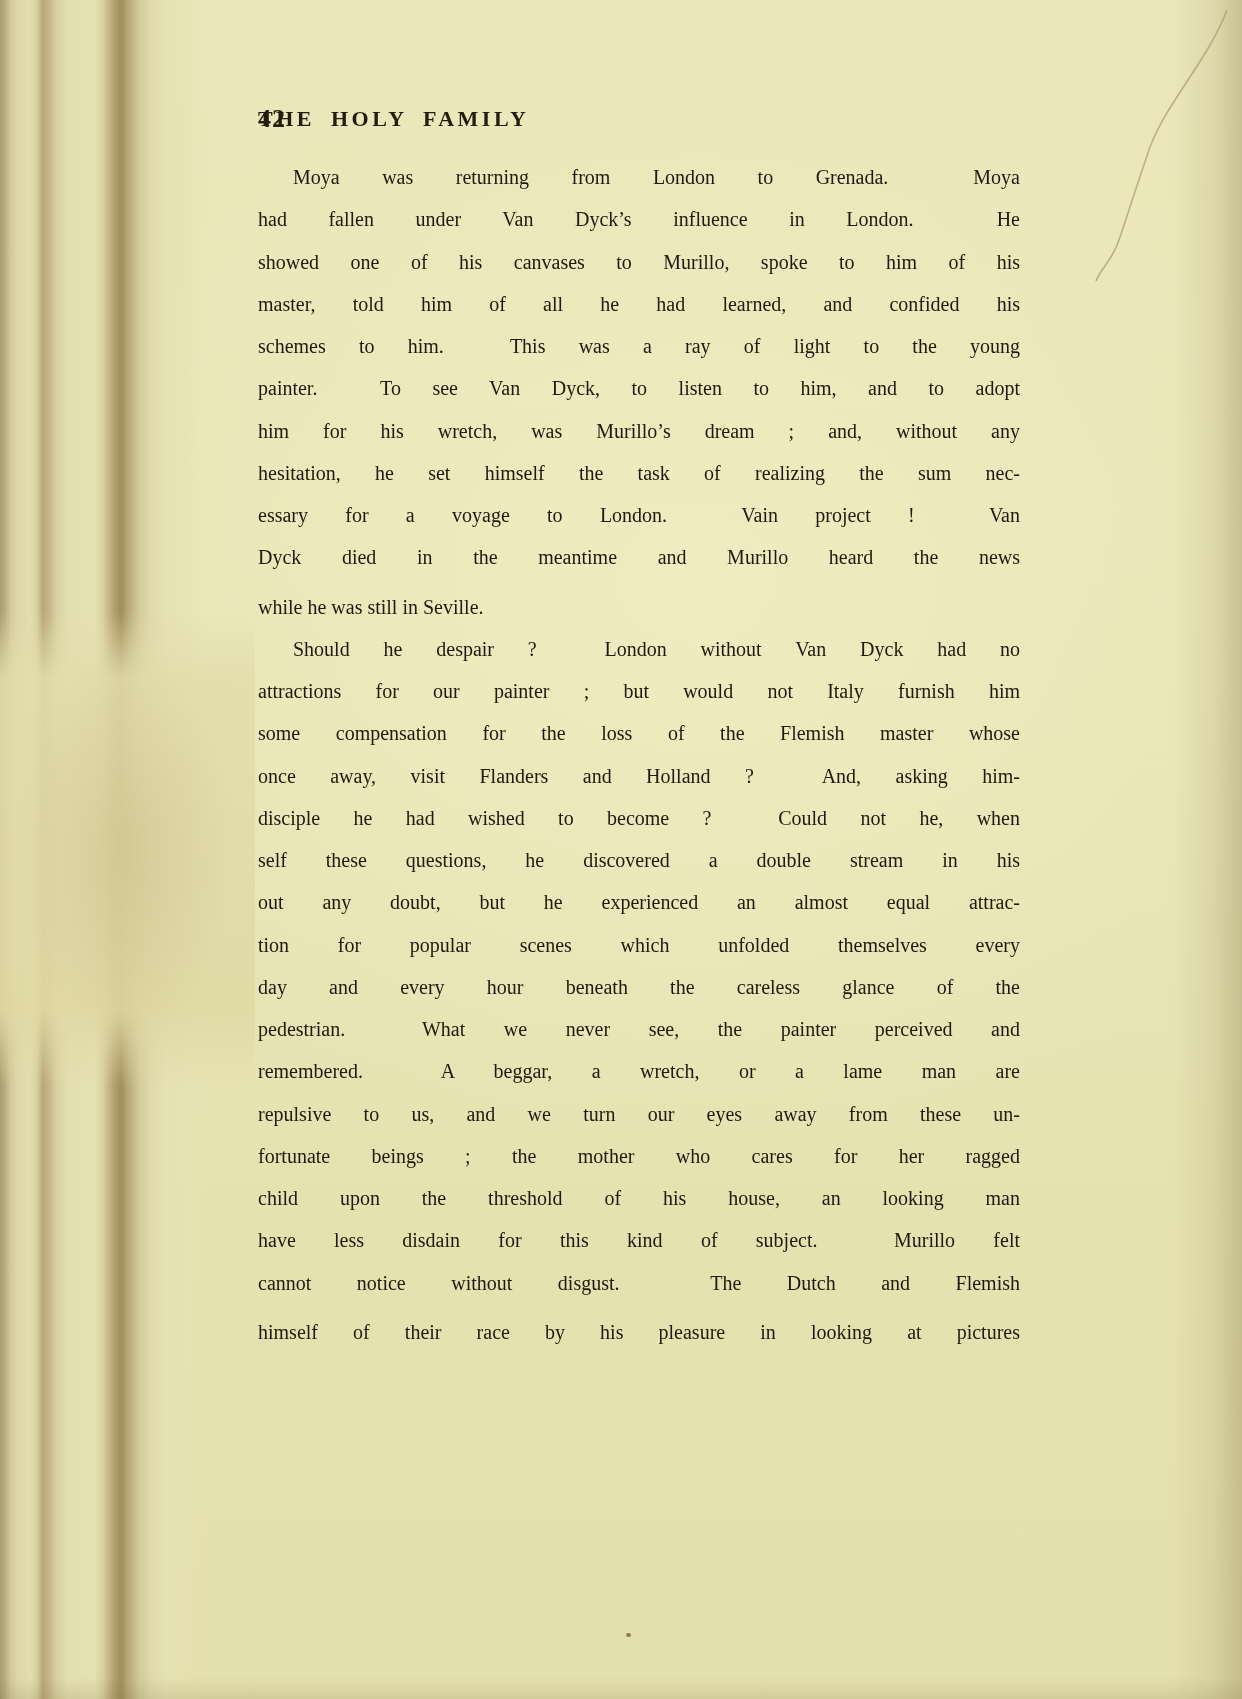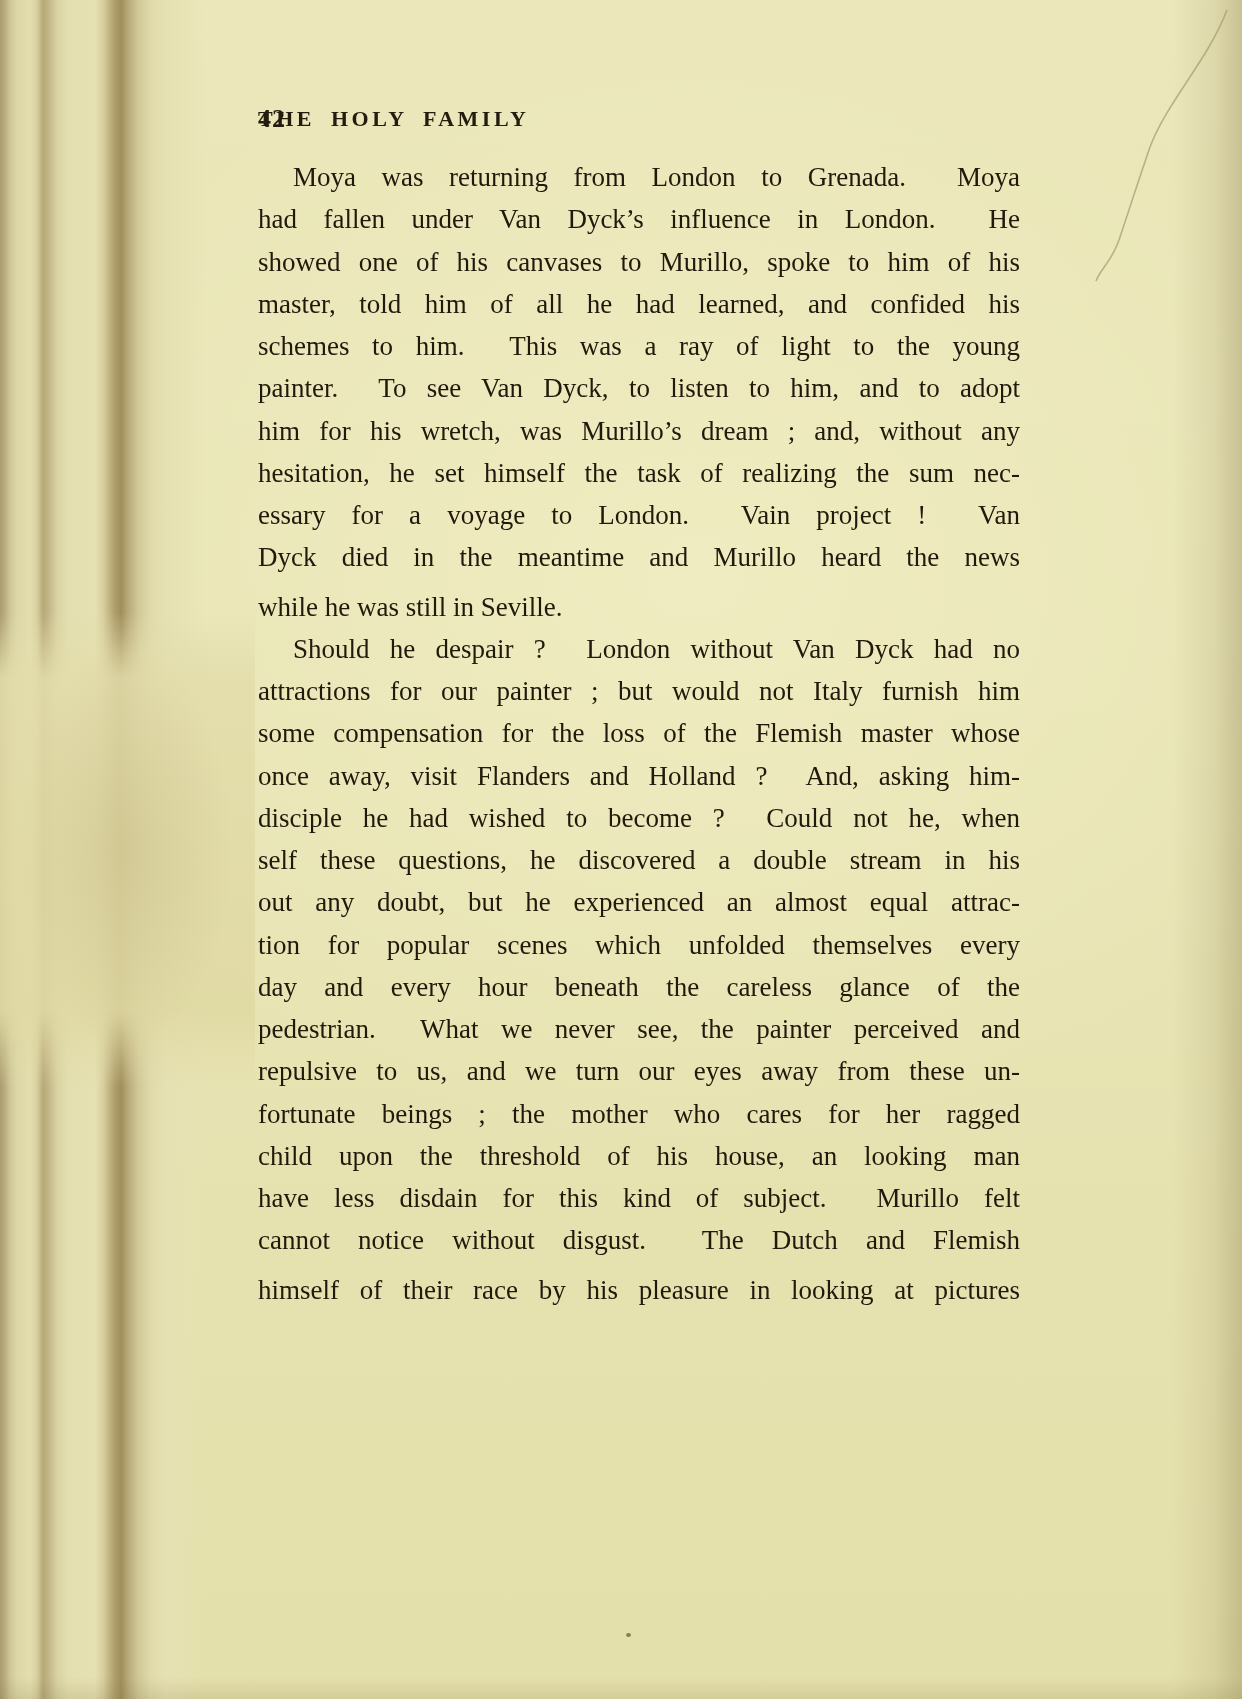--- a/index.html
+++ b/index.html
@@ -34,21 +34,21 @@
   }
   .crease{position:absolute;left:0;top:0;pointer-events:none;}
   .speck{position:absolute;left:626px;top:1633px;width:5px;height:4px;border-radius:50%;
          background:rgba(84,74,44,0.65);}
   .header{position:absolute;left:258px;top:103px;width:762px;height:34px;color:#241c0e;}
   .pagenum{position:absolute;left:0;top:1px;font-size:26px;font-weight:700;letter-spacing:1px;}
   .runhead{display:block;font-size:22px;font-weight:700;
            letter-spacing:3.5px;word-spacing:7px;padding-top:3px;}
   .text{
     position:absolute;left:258px;top:156px;width:762px;
-    font-size:27px;line-height:42.25px;color:#22190c;
+    font-size:20px;line-height:42.25px;color:#22190c;
   }
   .line{height:42.25px;text-align:justify;text-align-last:justify;}
   .para .line:first-child{padding-left:35px;}
   .para .line:last-child{text-align-last:left;margin-top:7px;}
   .para.cont .line:last-child{text-align-last:justify;}
 </style>
 </head>
 <body>
 
 <div class="photo">
@@ -85,20 +85,21 @@
         <div class="line">Should he despair ?&nbsp; London without Van Dyck had no</div>
         <div class="line">attractions for our painter ; but would not Italy furnish him</div>
         <div class="line">some compensation for the loss of the Flemish master whose</div>
         <div class="line">once away, visit Flanders and Holland ?&nbsp; And, asking him-</div>
         <div class="line">disciple he had wished to become ?&nbsp; Could not he, when</div>
         <div class="line">self these questions, he discovered a double stream in his</div>
         <div class="line">out any doubt, but he experienced an almost equal attrac-</div>
         <div class="line">tion for popular scenes which unfolded themselves every</div>
         <div class="line">day and every hour beneath the careless glance of the</div>
         <div class="line">pedestrian.&nbsp; What we never see, the painter perceived and</div>
+        <div class="line">remembered.&nbsp; A beggar, a wretch, or a lame man are</div>
         <div class="line">repulsive to us, and we turn our eyes away from these un-</div>
         <div class="line">fortunate beings ; the mother who cares for her ragged</div>
         <div class="line">child upon the threshold of his house, an looking man</div>
         <div class="line">have less disdain for this kind of subject.&nbsp; Murillo felt</div>
         <div class="line">cannot notice without disgust.&nbsp; The Dutch and Flemish</div>
         <div class="line">himself of their race by his pleasure in looking at pictures</div>
       </div>
     </div>
 
 </div>

